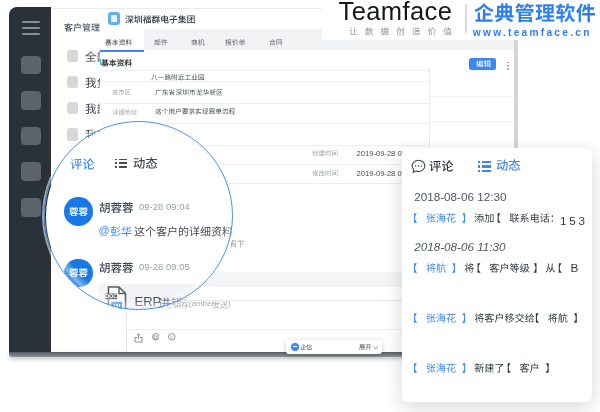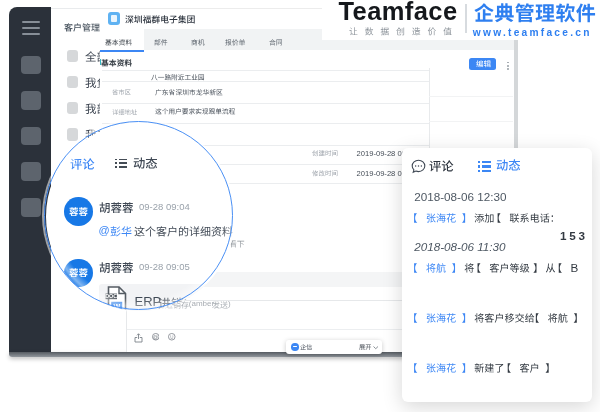--- a/index.html
+++ b/index.html
@@ -149,21 +149,21 @@
 <div class="abs" style="left:21px;top:55.5px;width:20px;height:18.5px;background:#5d646d;border-radius:4px"></div>
 <div class="abs" style="left:21px;top:91.4px;width:20px;height:18.5px;background:#5d646d;border-radius:4px"></div>
 <div class="abs" style="left:21px;top:126.5px;width:20px;height:18.5px;background:#5d646d;border-radius:4px"></div>
 <div class="abs" style="left:21px;top:162.3px;width:20px;height:18.5px;background:#5d646d;border-radius:4px"></div>
 <div class="abs" style="left:21px;top:198.2px;width:20px;height:18.5px;background:#5d646d;border-radius:4px"></div>
 <div class="abs" style="left:51px;top:8px;width:48.6px;height:344px;background:#fff;border-top:1px solid #e9ebed;overflow:hidden" id="panel"></div>
 <div class="abs" style="left:99.6px;top:8px;width:414px;height:344px;background:#fff;border-top:1px solid #ececec" id="card"></div>
 <div class="abs" style="left:514px;top:8px;width:3.6px;height:344px;background:#d4d7d9"></div>
 <div class="abs" style="left:8.5px;top:352px;width:509.1px;height:4.8px;background:linear-gradient(#565b61,#90969c);border-radius:0 0 3px 3px;box-shadow:0 2px 4px rgba(0,0,0,0.25)"></div>
 <div class="abs" style="left:322px;top:0;width:278px;height:40px;background:#fff;z-index:5"></div>
-<div class="lt" style="left:338.5px;top:-0.8px;font-size:25.5px;color:#15181c;font-weight:bold;letter-spacing:0.40px;z-index:6;">Teamface</div>
+<div class="lt" style="left:338.5px;top:-0.8px;font-size:25.5px;color:#15181c;font-weight:normal;letter-spacing:0.40px;z-index:6;">Teamface</div>
 <svg class="cj" style="left:348.5px;top:27.2px;width:111.9px;height:10.1px;z-index:6;" viewBox="0 0 111.9 10.1">
     <g fill="#8a9198" transform="translate(0,7.66) scale(0.00880,-0.00880)">
       <use href="#q80" x="0"></use>
       <use href="#q81" x="1784"></use>
       <use href="#q82" x="3568"></use>
       <use href="#q72" x="5352"></use>
       <use href="#q83" x="7136"></use>
       <use href="#q29" x="8920"></use>
       <use href="#q84" x="10705"></use>
     </g>
@@ -570,21 +570,21 @@
         <use href="#q115" x="215"></use>
         <use href="#q116" x="1215"></use>
         <use href="#q110" x="1870"></use>
         <use href="#q117" x="3705"></use>
         <use href="#q118" x="4705"></use>
         <use href="#q119" x="5705"></use>
         <use href="#q120" x="6705"></use>
         <use href="#q121" x="7705"></use>
       </g>
     </svg>
-    <div class="lt" style="left:158.1px;top:82px;font-size:11.7px;color:#333a42;letter-spacing:2.80px;font-weight:bold;">153</div>
+    <div class="lt" style="left:158.1px;top:67px;font-size:11.7px;color:#333a42;letter-spacing:2.80px;">153</div>
     <svg class="cj" style="left:11.3px;top:115.3px;width:50.8px;height:11.6px;" viewBox="0 0 50.8 11.6">
       <g fill="#3d87f5" transform="translate(0,8.79) scale(0.01010,-0.01010)">
         <use href="#q110" x="-560"></use>
         <use href="#q122" x="1275"></use>
         <use href="#q123" x="2275"></use>
         <use href="#q114" x="3830"></use>
       </g>
     </svg>
     <svg class="cj" style="left:60.1px;top:115.3px;width:110.6px;height:11.6px;" viewBox="0 0 110.6 11.6">
       <g fill="#333a42" transform="translate(0,8.79) scale(0.01010,-0.01010)">

